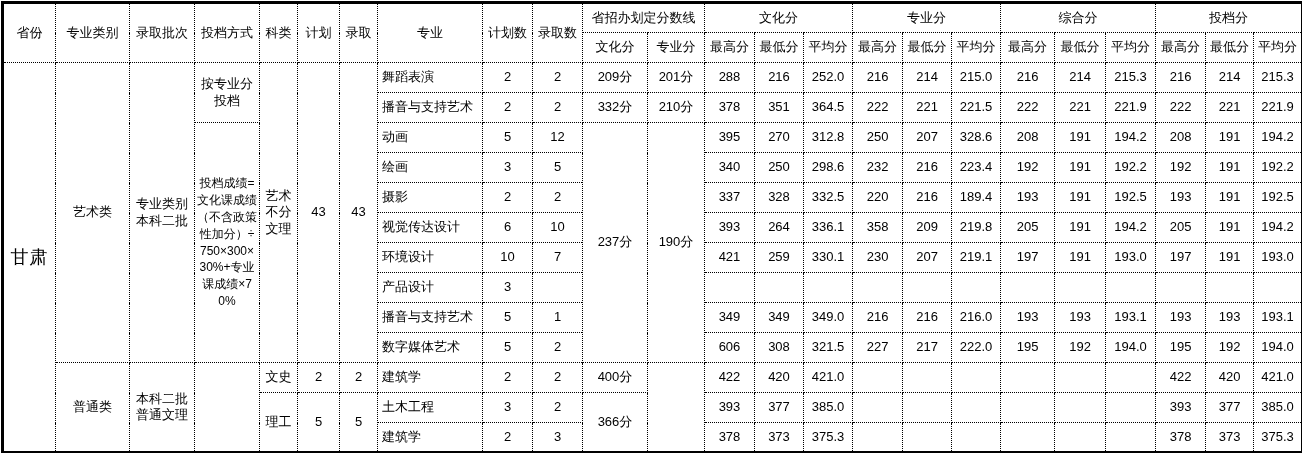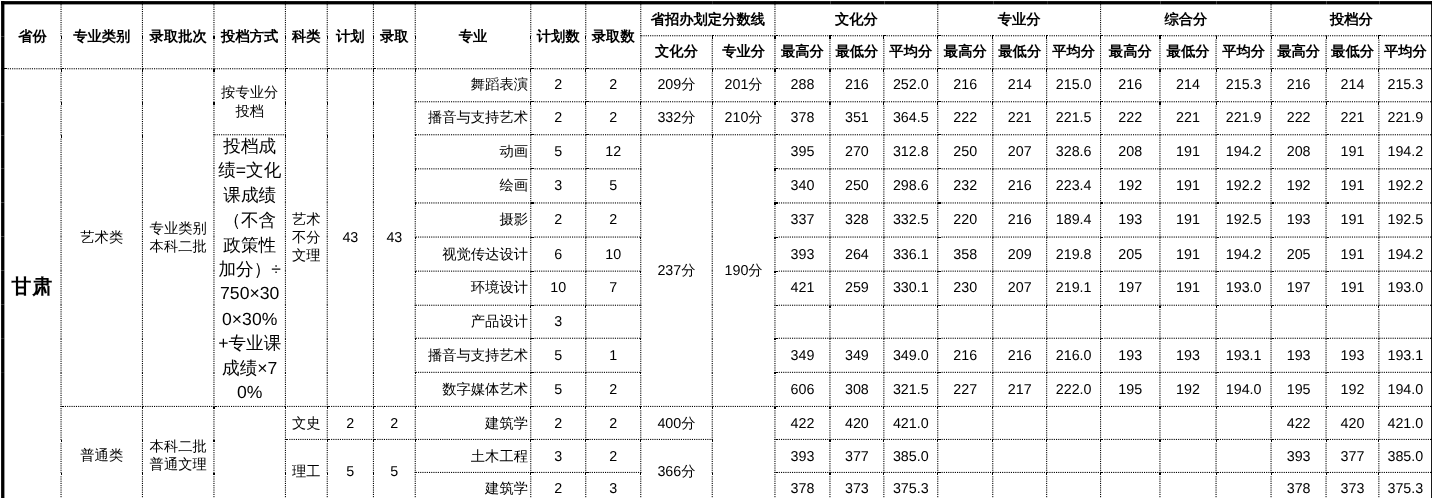--- a/index.html
+++ b/index.html
@@ -4,24 +4,24 @@
 <style>
   html,body{margin:0;padding:0;background:#fff;}
   .wrap{width:1302px;height:453px;background:#fff;box-sizing:border-box;padding:1px 0 0 1px;}
   table{border-collapse:collapse;table-layout:fixed;width:1300px;background:#fff;color:#000;
         font-family:"Liberation Sans","DejaVu Sans",sans-serif;}
   td{border:1px dotted #000;text-align:center;vertical-align:middle;font-size:13px;
      padding:1px 2px;white-space:pre-line;overflow:hidden;line-height:1.25;box-sizing:border-box;}
   table{border:3px solid #000;}
   tr{height:30px;}
   tr.hrow{height:30px;}
-  .hrow td{font-weight:bold;font-size:13px;}
-  td.province{font-weight:bold;font-size:18px;letter-spacing:1px;}
-  td.major-col{text-align:right;padding-left:4px;}
-  td.formula{font-size:16px;word-break:break-all;line-height:1.4;padding:0 2px;}
+  .hrow td{font-weight:normal;font-size:13px;}
+  td.province{font-weight:normal;font-size:18px;letter-spacing:1px;}
+  td.major-col{text-align:left;padding-left:4px;}
+  td.formula{font-size:12px;word-break:break-all;line-height:1.4;padding:0 2px;}
   td.small-wrap{word-break:break-all;}
 </style>
 </head>
 <body>
 
 <div class="wrap">
 <table>
   <colgroup>
     <col style="width:53px">
         <col style="width:74px">

